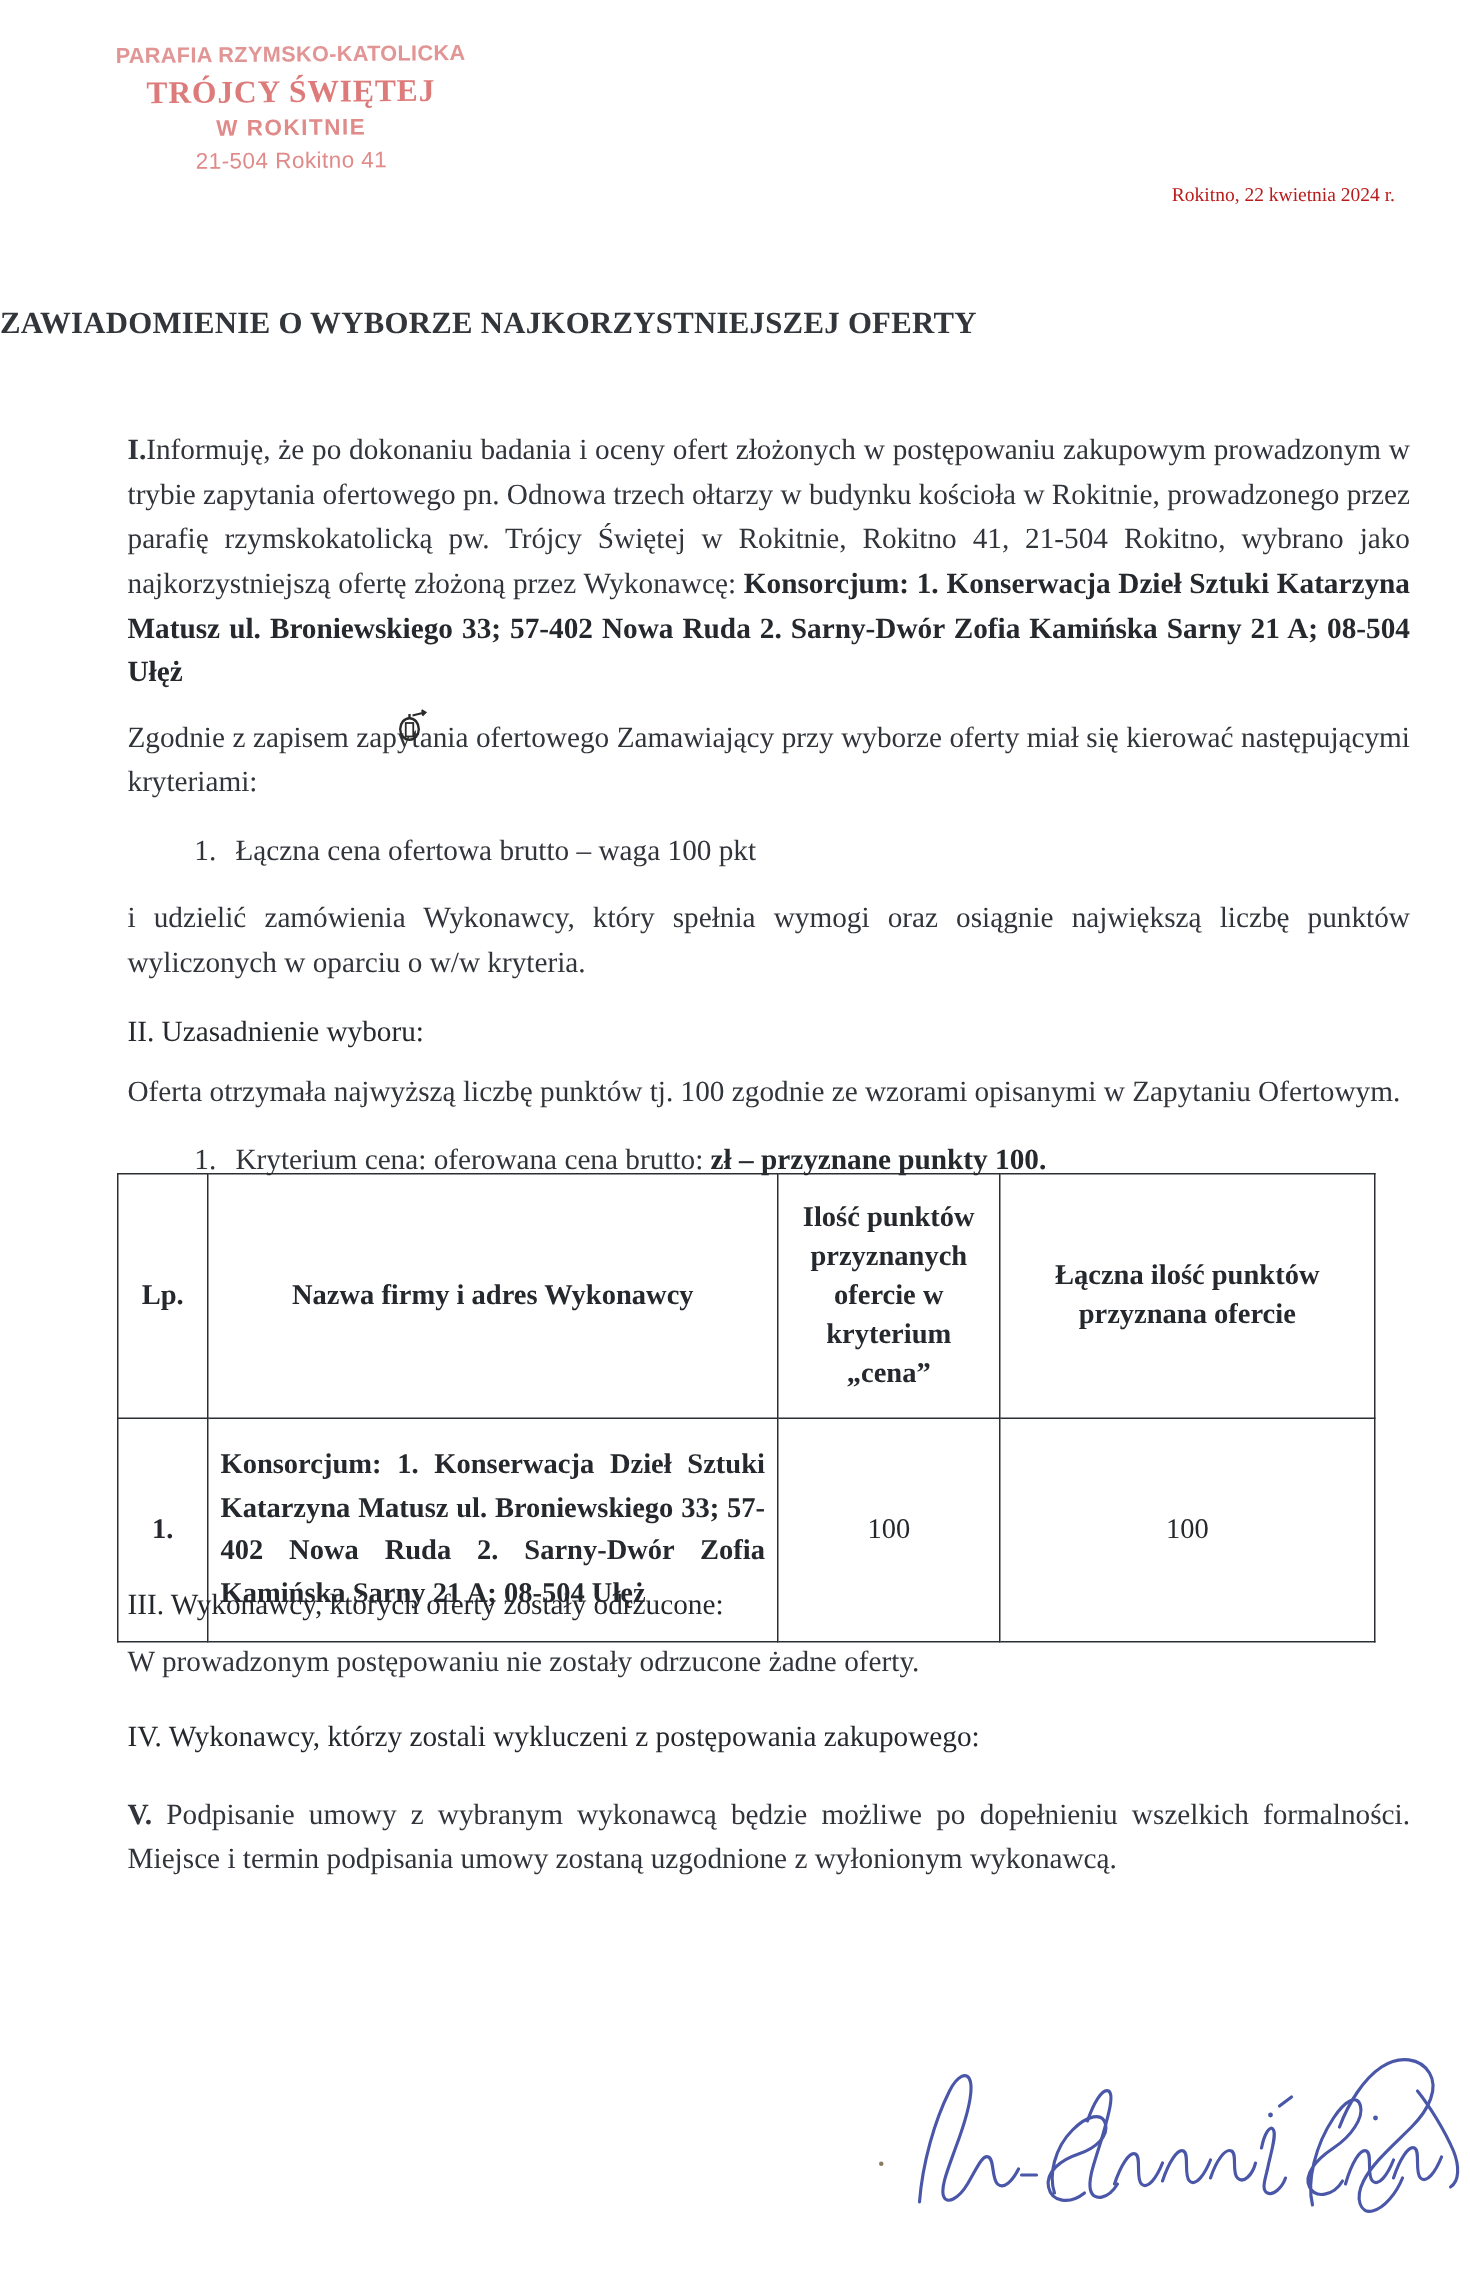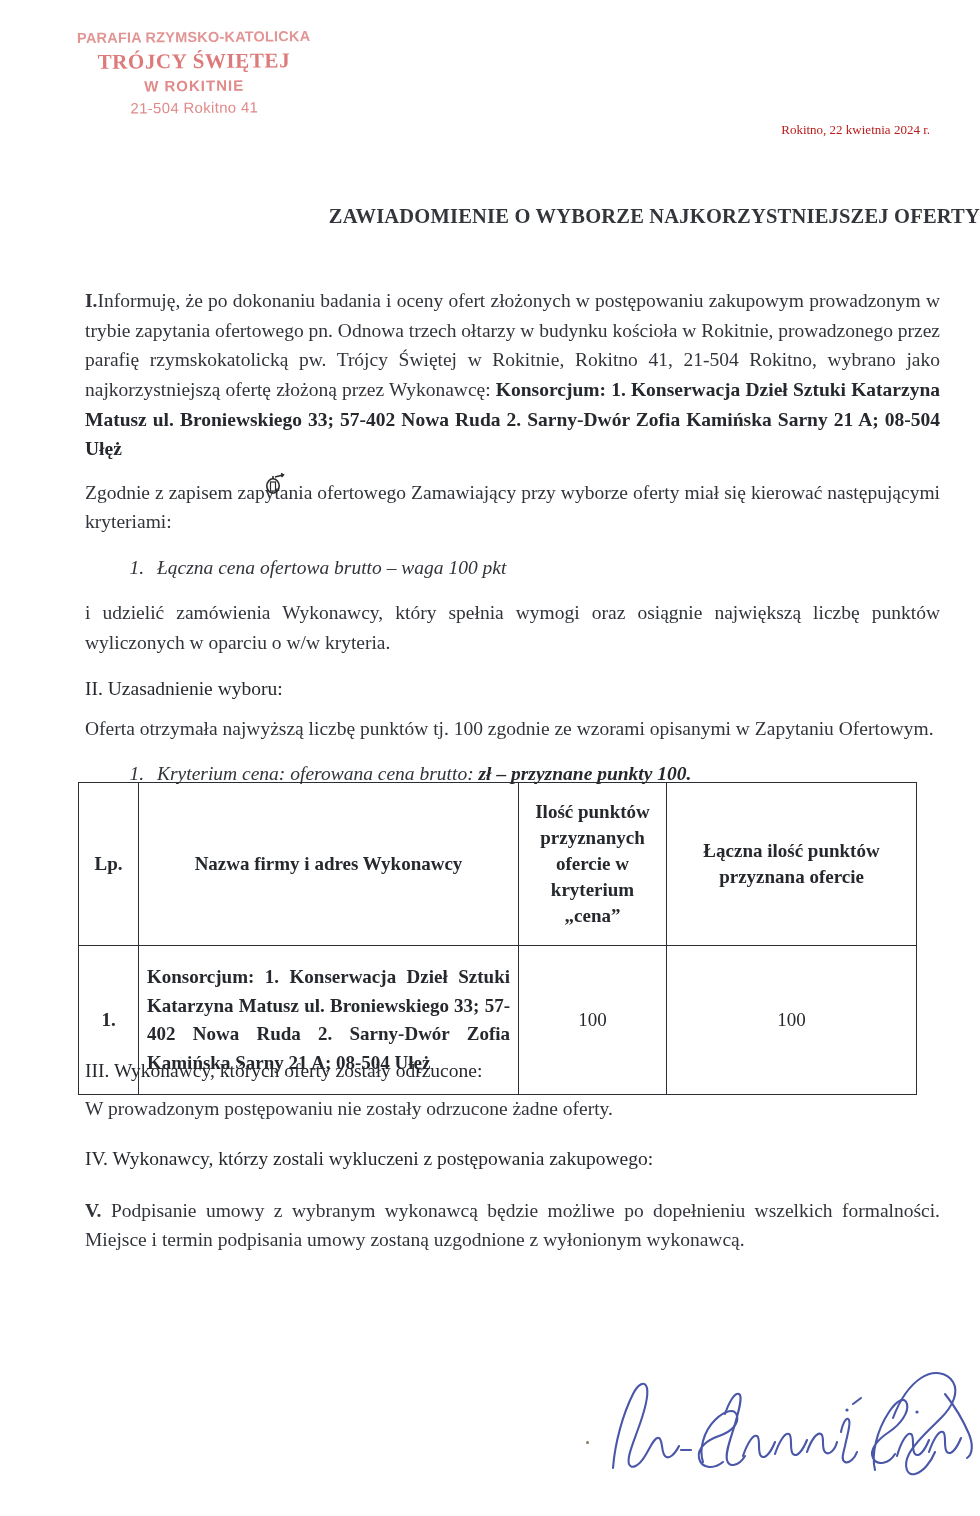--- a/index.html
+++ b/index.html
@@ -77,21 +77,21 @@
     font-size: 13px;
     color: #b91c1c;
   }
 
   
   .doc-title {
     position: absolute;
     left: 0;
     top: 205px;
     width: 980px;
-    text-align: right;
+    text-align: left;
     font-size: 20.5px;
     font-weight: 700;
     letter-spacing: 0.2px;
     color: #32353a;
   }
 
   
   .body-wrap {
     position: absolute;
     left: 85px;
@@ -106,21 +106,20 @@
     color: #31343a;
   }
   .b { font-weight: 700; color: #25282d; }
   .lead-roman { font-weight: 700; }
 
   ol.crit {
     margin: 16px 0 16px 0;
     padding-left: 64px;
     font-size: 19.5px;
     line-height: 1.5;
-    font-style: italic;
   }
   ol.crit li {
     margin-bottom: 4px;
     padding-left: 8px;
     color: #31343a;
   }
 
   .sec-head {
     margin: 20px 0 14px 0;
     font-size: 19.5px;

